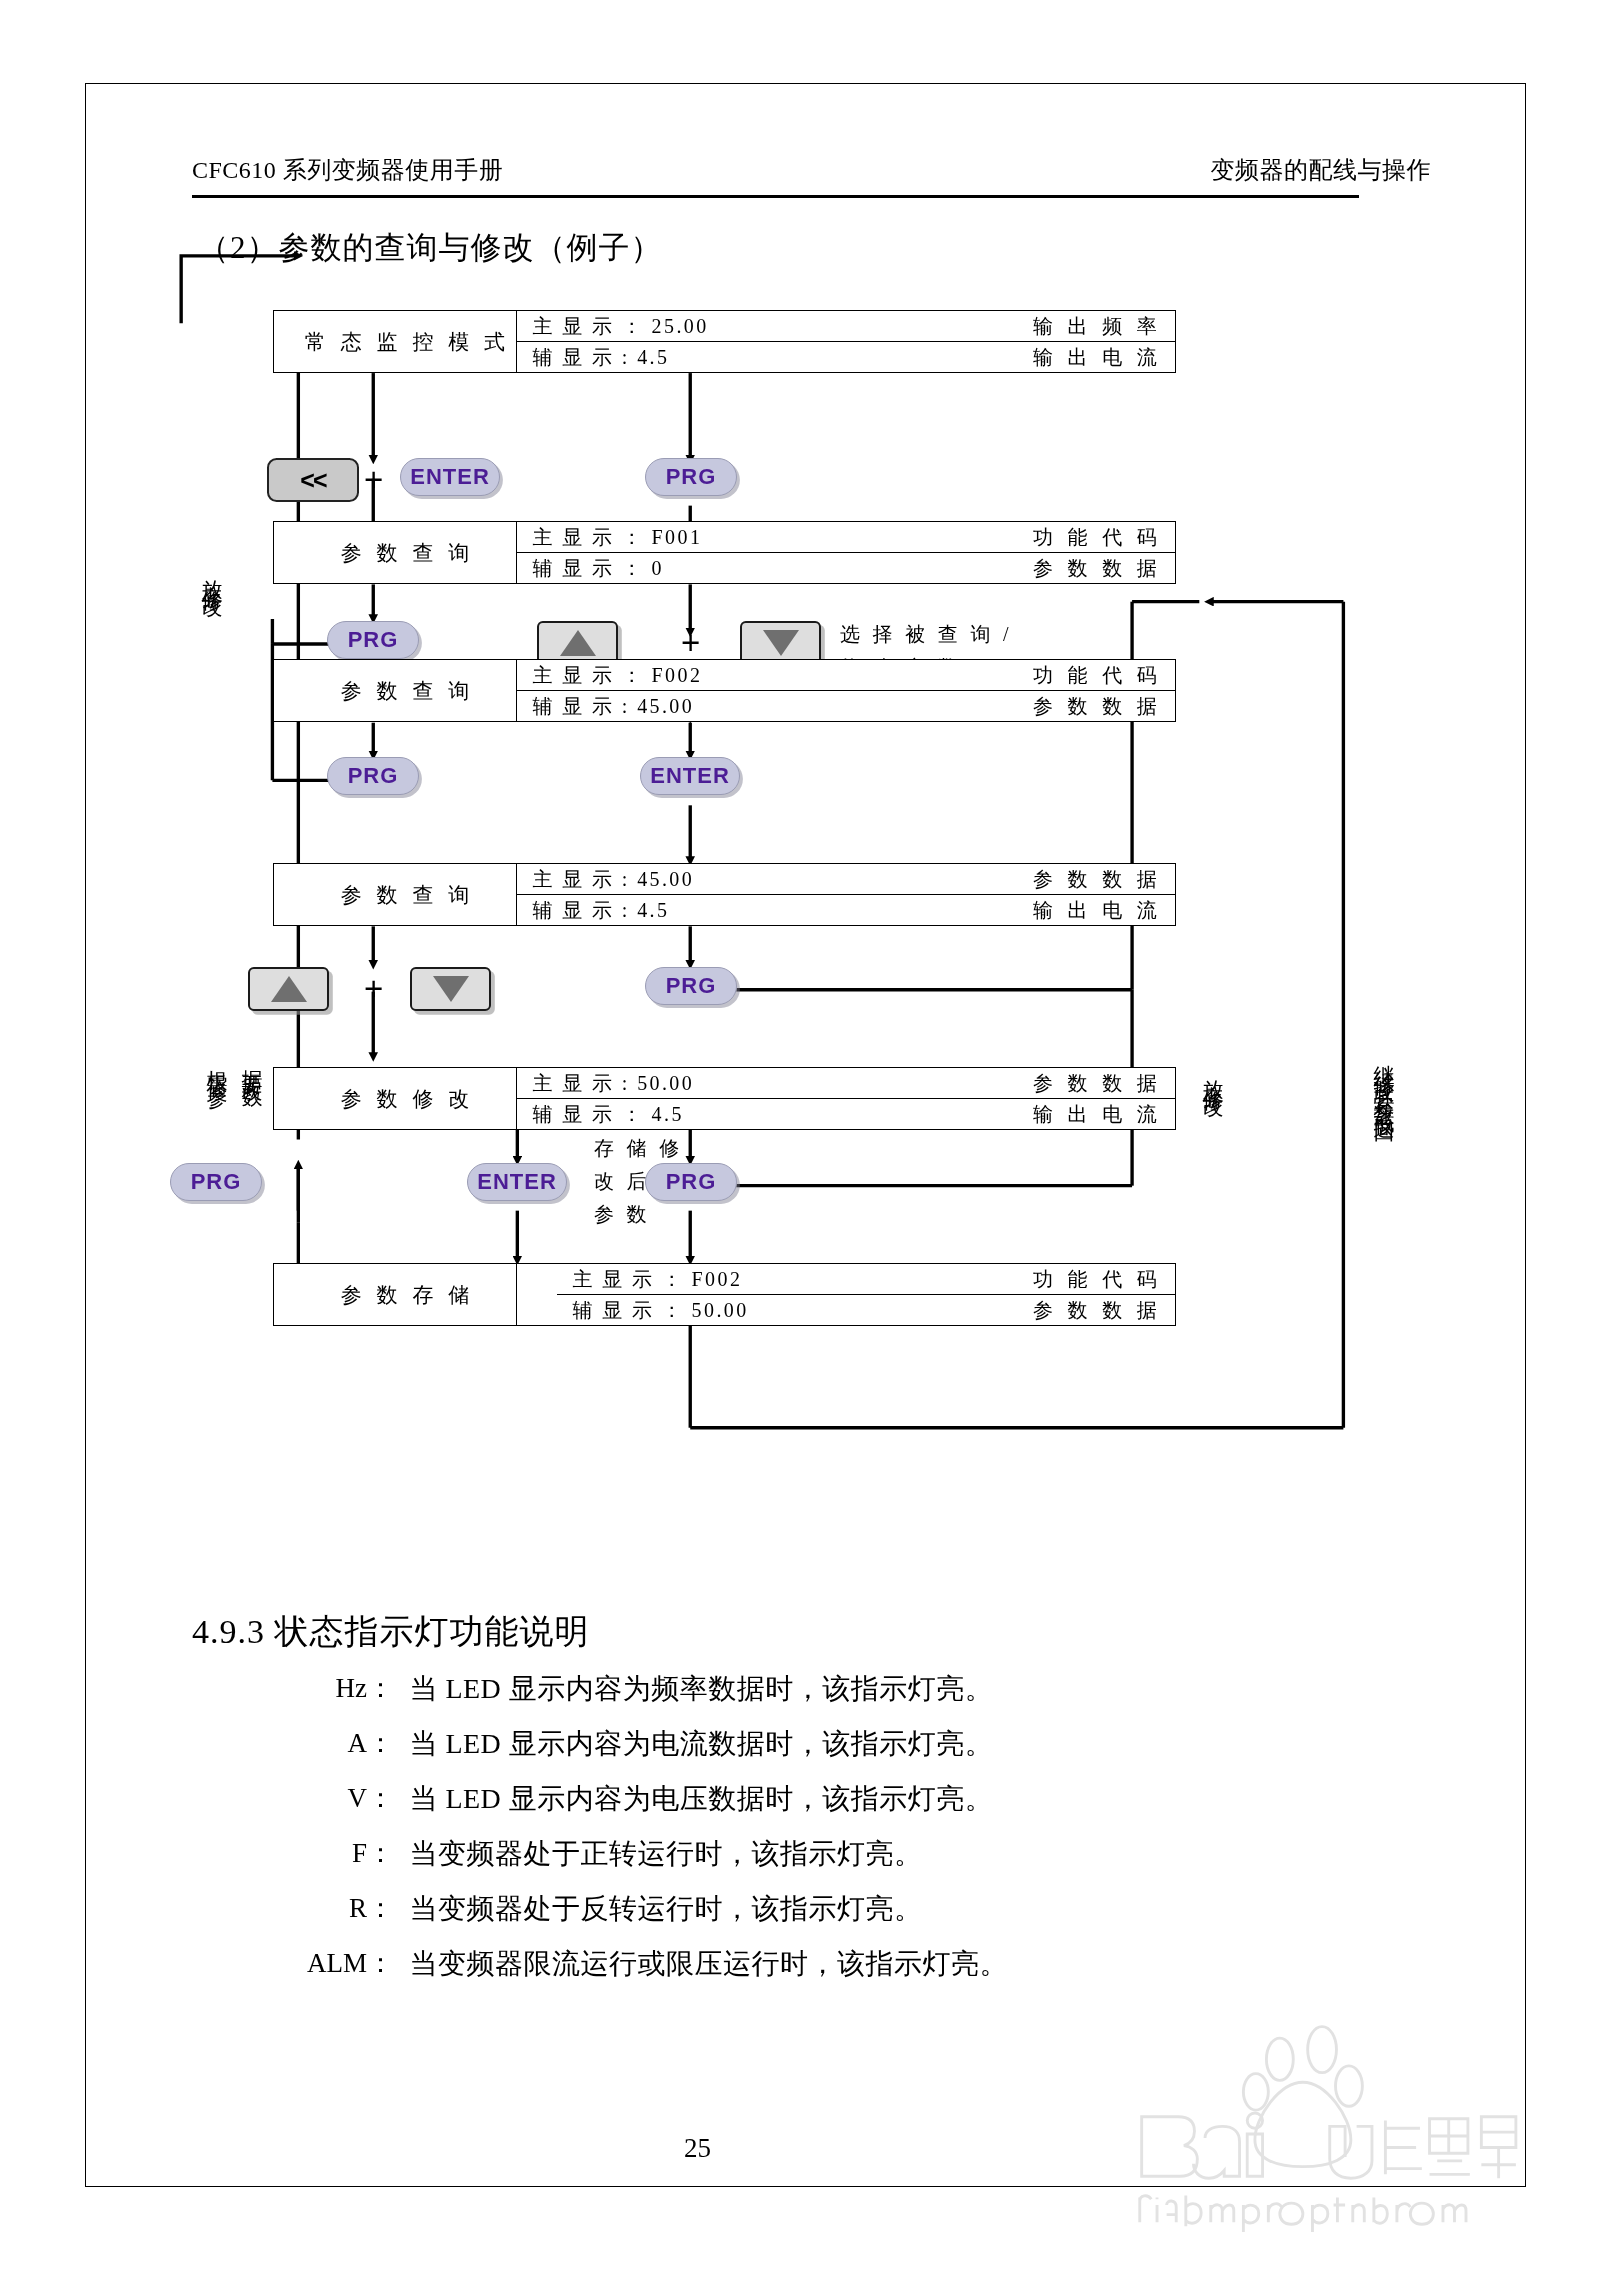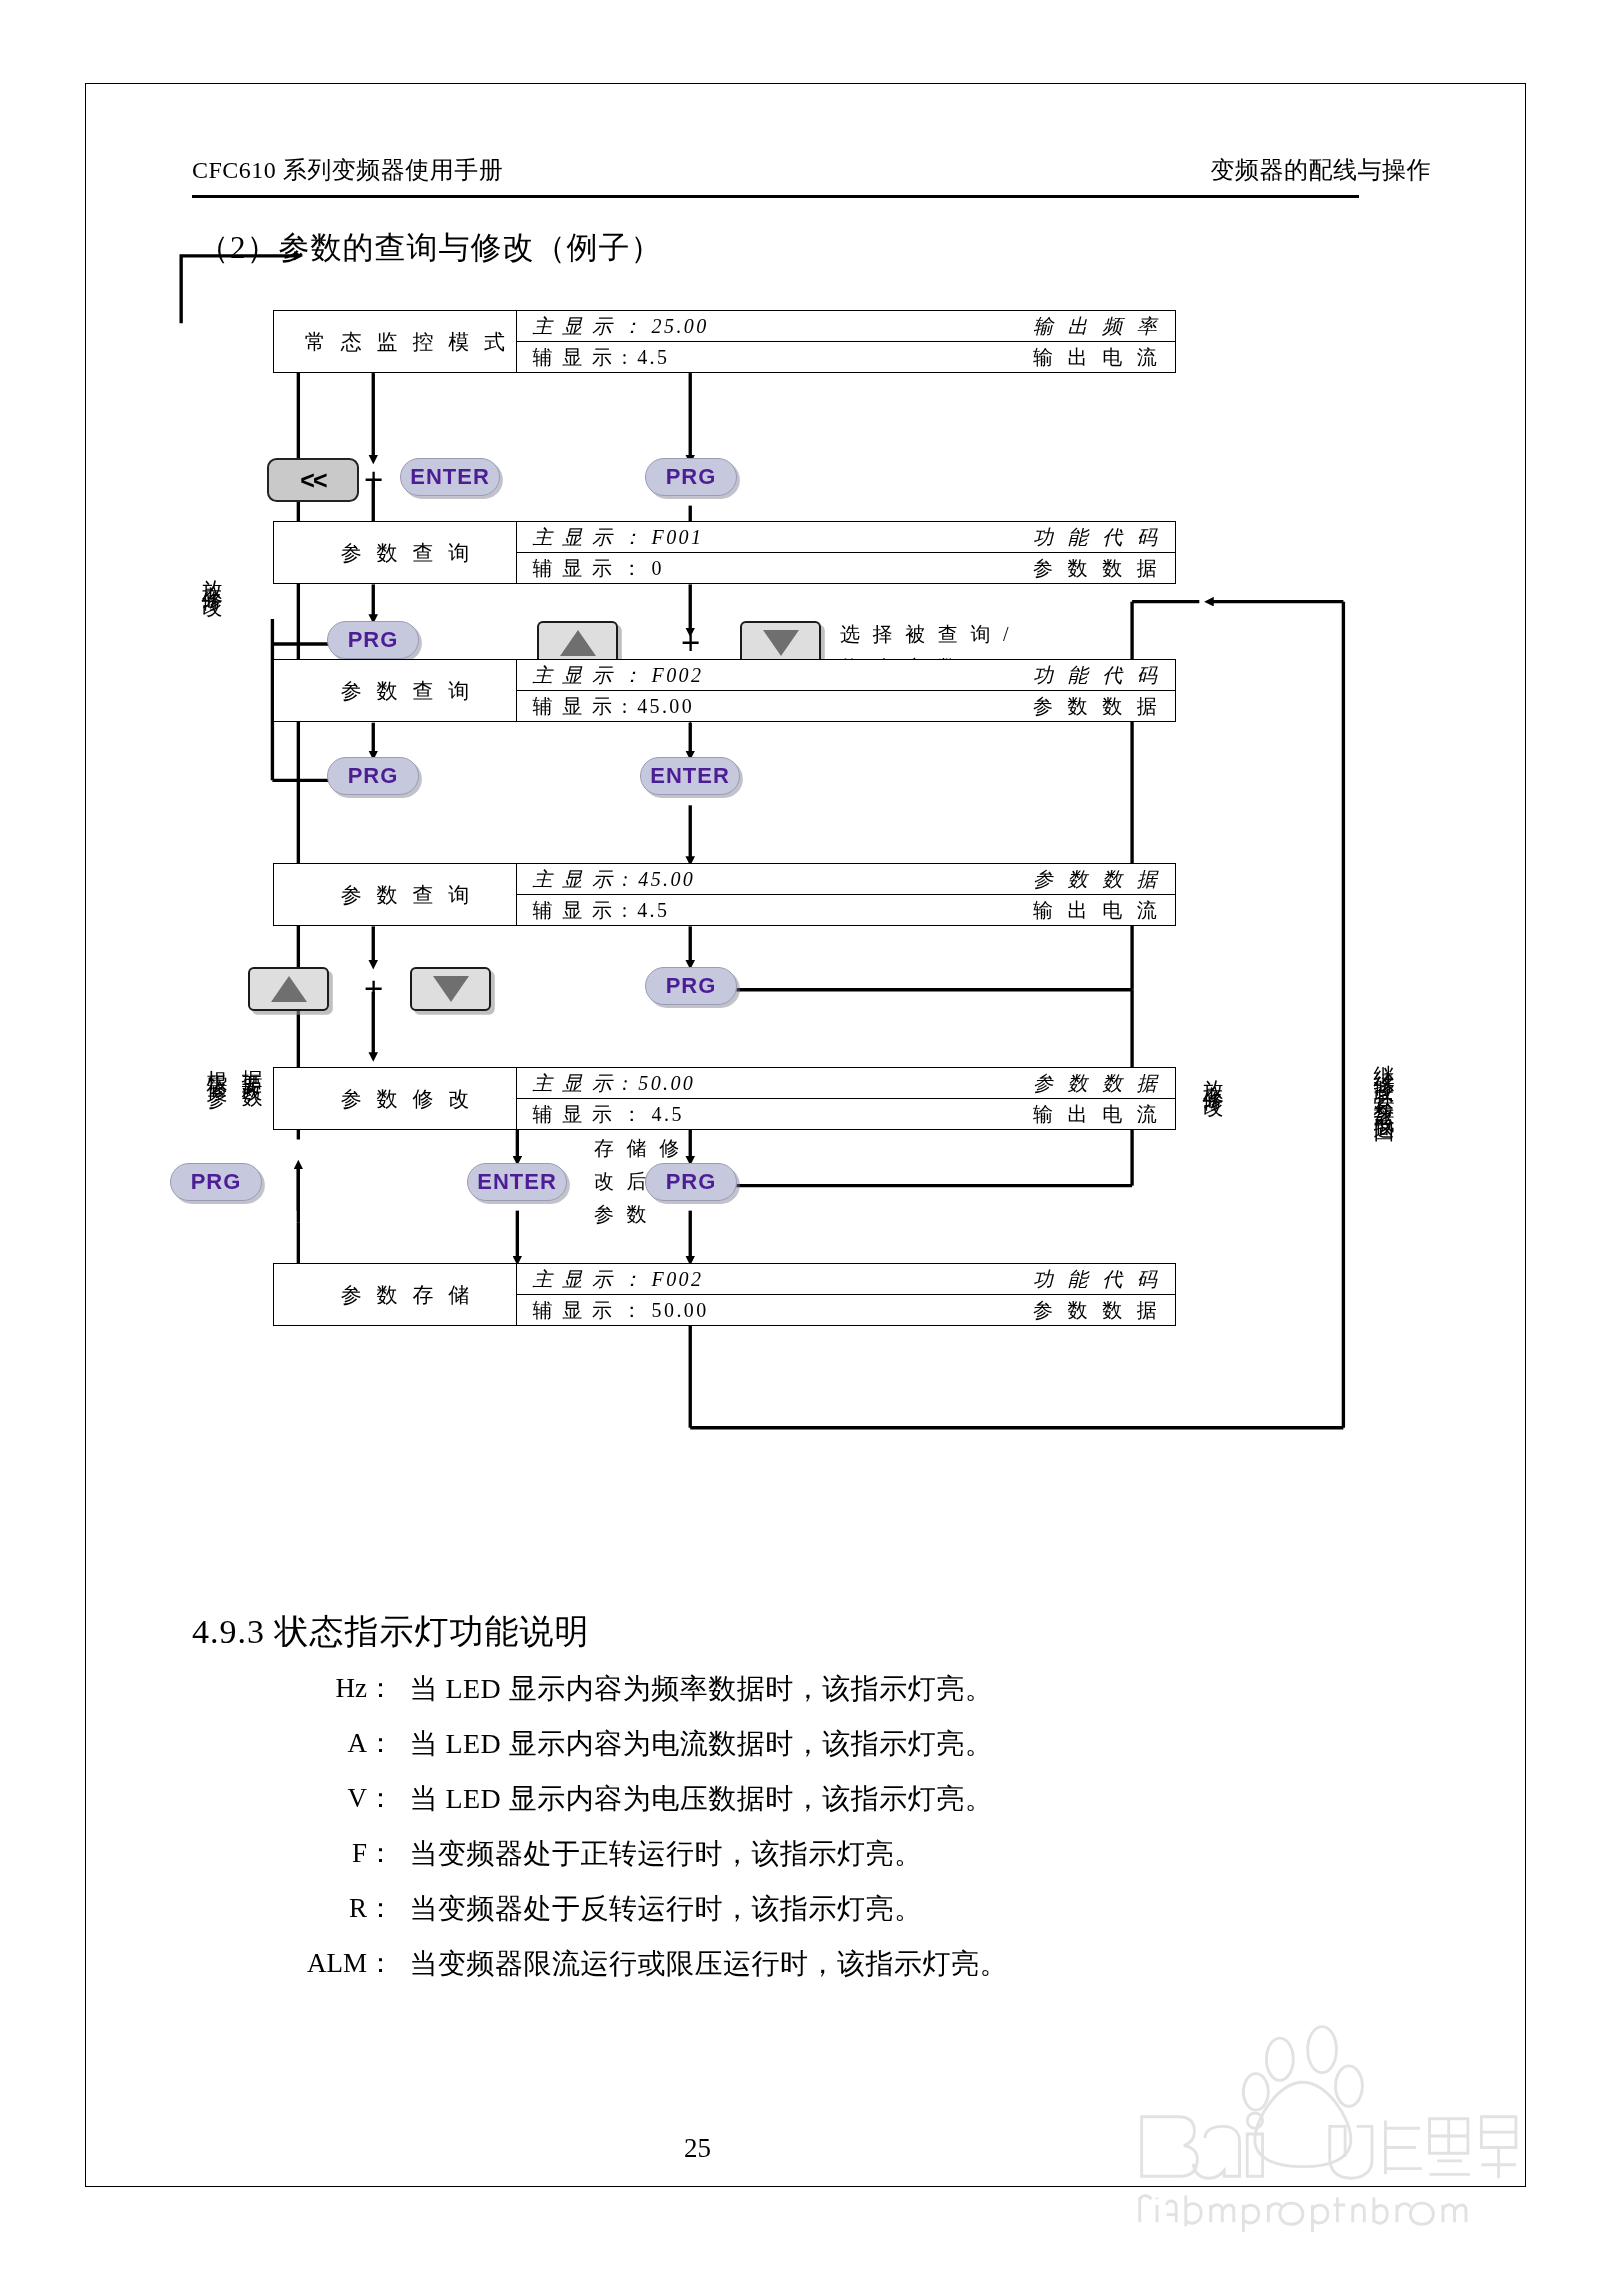--- a/index.html
+++ b/index.html
@@ -98,21 +98,20 @@
     flex-direction: column;
   }
   .state-row {
     flex: 1;
     display: flex;
     align-items: center;
     position: relative;
   }
   .state-row.top {
     border-bottom: 1.9px solid #000;
-    font-style: italic;
   }
   .state-label {
     padding-left: 15.4px;
     font-size: 20px;
     letter-spacing: 2.4px;
     white-space: nowrap;
   }
   .state-meaning {
     position: absolute;
     right: 13.4px;
@@ -441,21 +440,21 @@
 
   <div class="key key-prg" style="left:85px; top:1080px;">PRG</div>
   <div class="key key-enter" style="left:382px; top:1080px;">ENTER</div>
   <div class="annot" style="left:509px; top:1049px;">
     <div>存 储 修</div>
     <div>改 后 的</div>
     <div>参 数</div>
   </div>
   <div class="key key-prg" style="left:560px; top:1080px;">PRG</div>
 
-  <div class="state-box" style="left:188px; top:1180px; width:903px;">
+  <div class="state-box" style="left:188px; top:1180px; width:903px;gap:40px;">
     <div class="state-name">参 数 存 储</div>
     <div class="state-rows">
       <div class="state-row top">
         <span class="state-label">主 显 示 ： F002</span>
         <span class="state-meaning">功 能 代 码</span>
       </div>
       <div class="state-row">
         <span class="state-label">辅 显 示 ： 50.00</span>
         <span class="state-meaning">参 数 数 据</span>
       </div>

